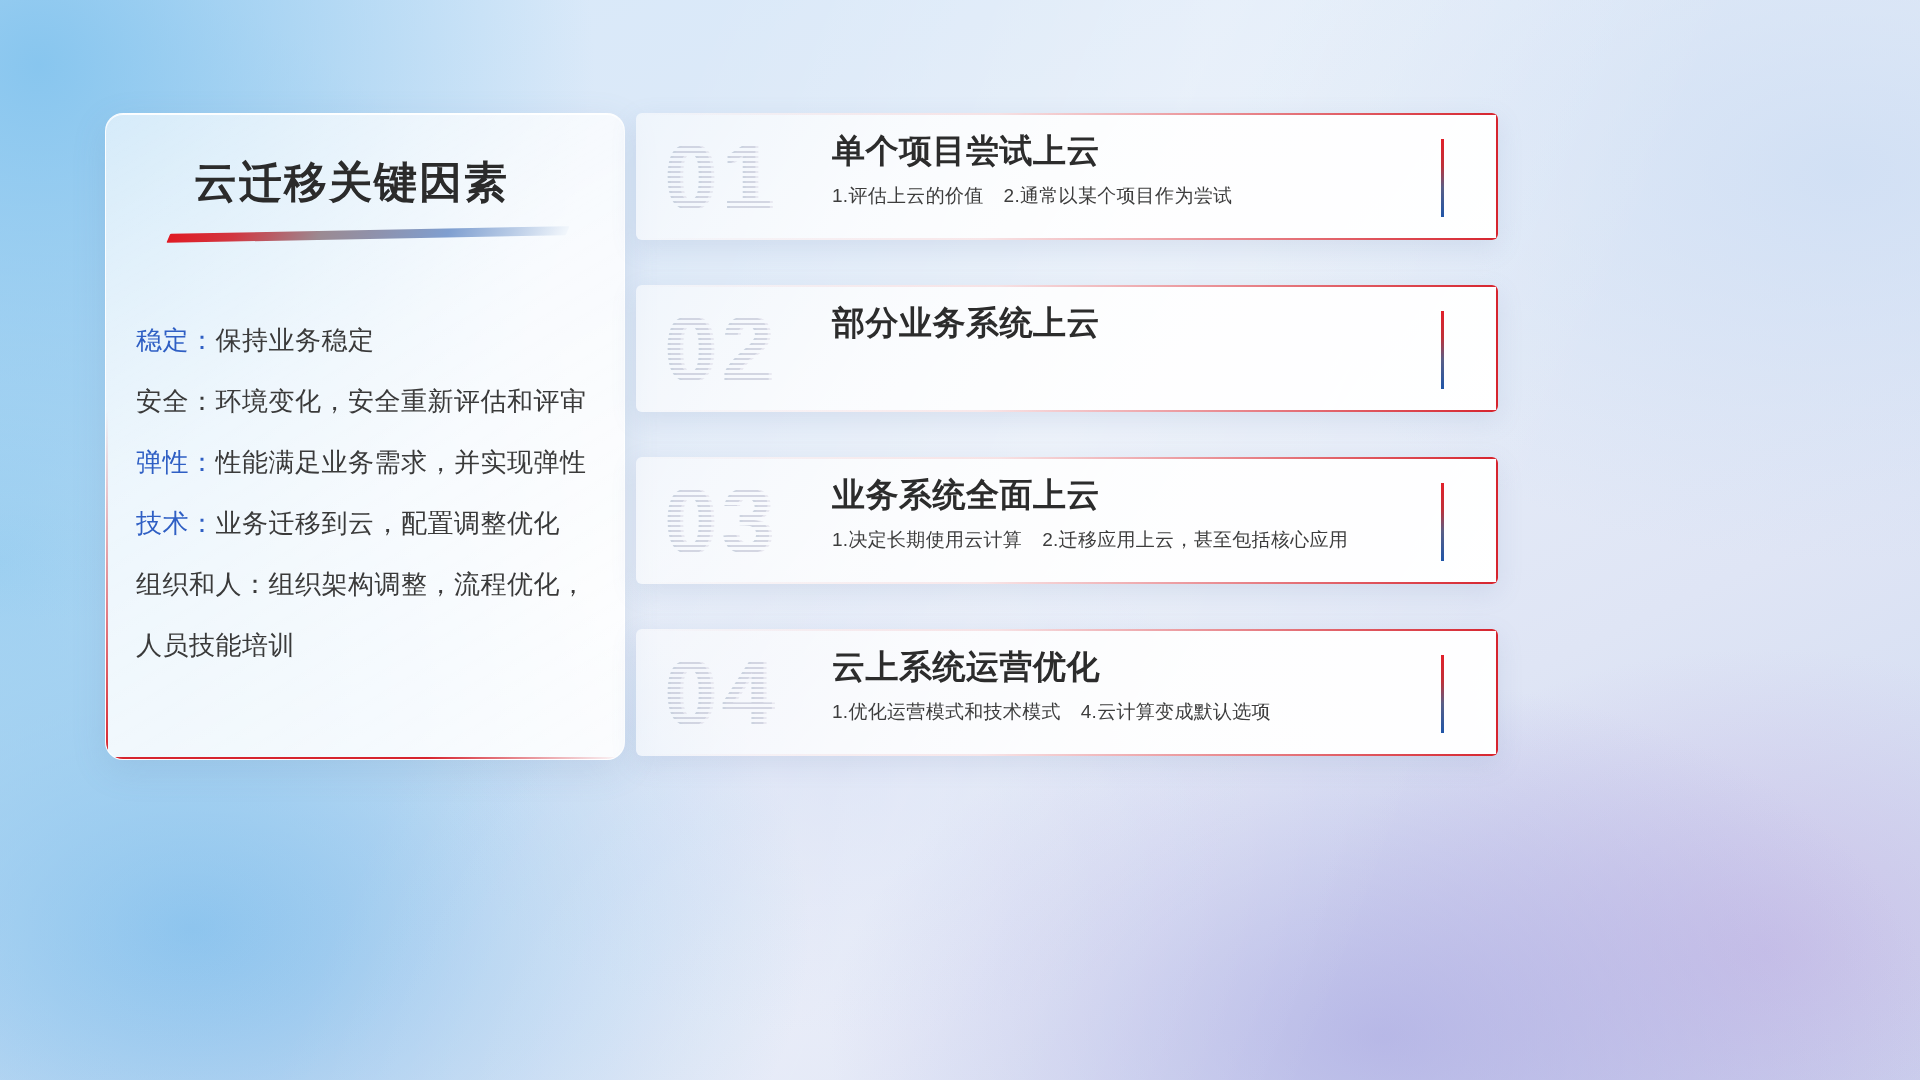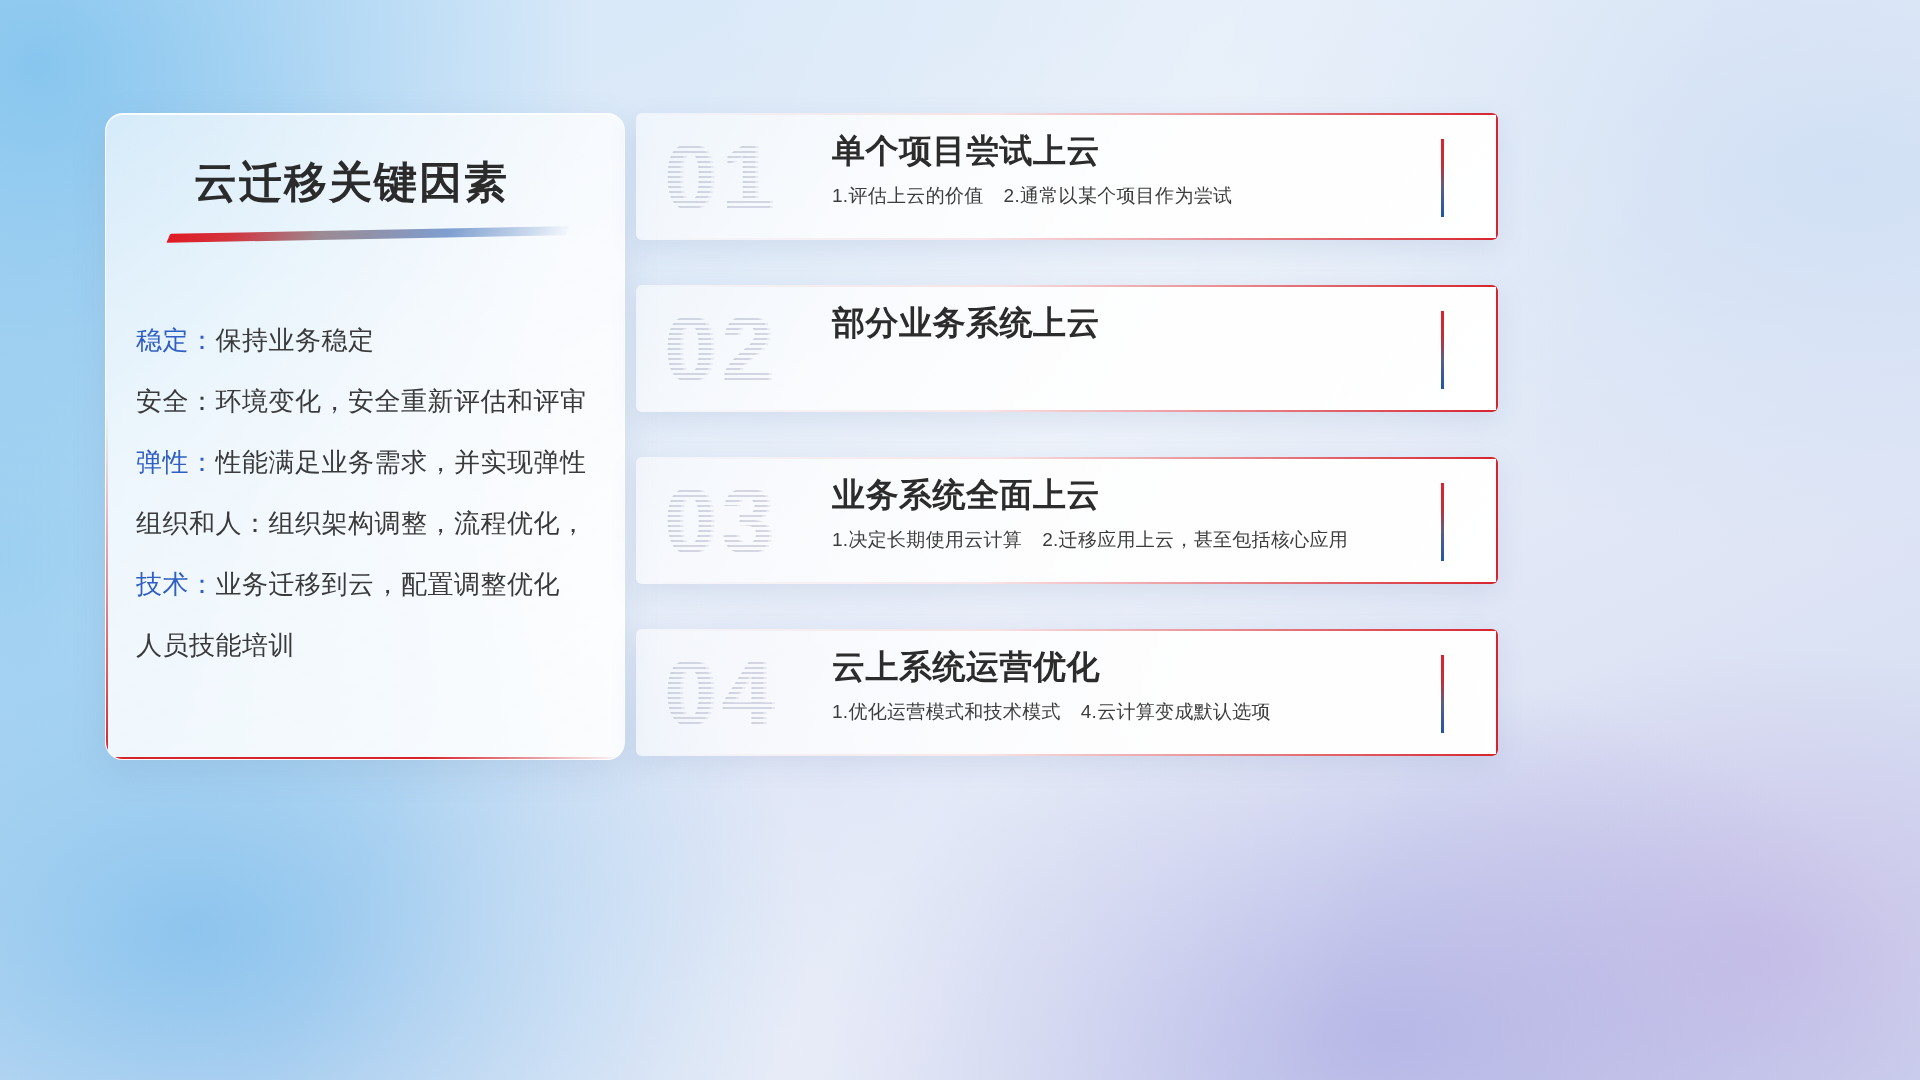--- a/index.html
+++ b/index.html
@@ -206,25 +206,25 @@
     <div id="left-list">
       <div class="lrow">
         <span class="k" style="color: rgb(47, 95, 196);">稳定：</span><span class="v">保持业务稳定</span>
       </div>
       <div class="lrow plain">
         <span class="k" style="color: rgb(58, 58, 58);">安全：</span><span class="v">环境变化，安全重新评估和评审</span>
       </div>
       <div class="lrow">
         <span class="k" style="color: rgb(47, 95, 196);">弹性：</span><span class="v">性能满足业务需求，并实现弹性</span>
       </div>
+      <div class="lrow">
+        <span class="k" style="color: rgb(47, 95, 196);">技术：</span><span class="v">业务迁移到云，配置调整优化</span>
+      </div>
       <div class="lrow plain">
         <span class="k" style="color: rgb(58, 58, 58);">组织和人：</span><span class="v">组织架构调整，流程优化，</span>
-      </div>
-      <div class="lrow">
-        <span class="k" style="color: rgb(47, 95, 196);">技术：</span><span class="v">业务迁移到云，配置调整优化</span>
       </div>
       <div class="lrow plain">
         <span class="k" style="color: rgb(58, 58, 58);"></span><span class="v">人员技能培训</span>
       </div>
     </div>
   </div>
 
   <div class="rcard" style="top:113px">
     <div class="rcard-accent-t"></div>
     <div class="rcard-accent-b"></div>

